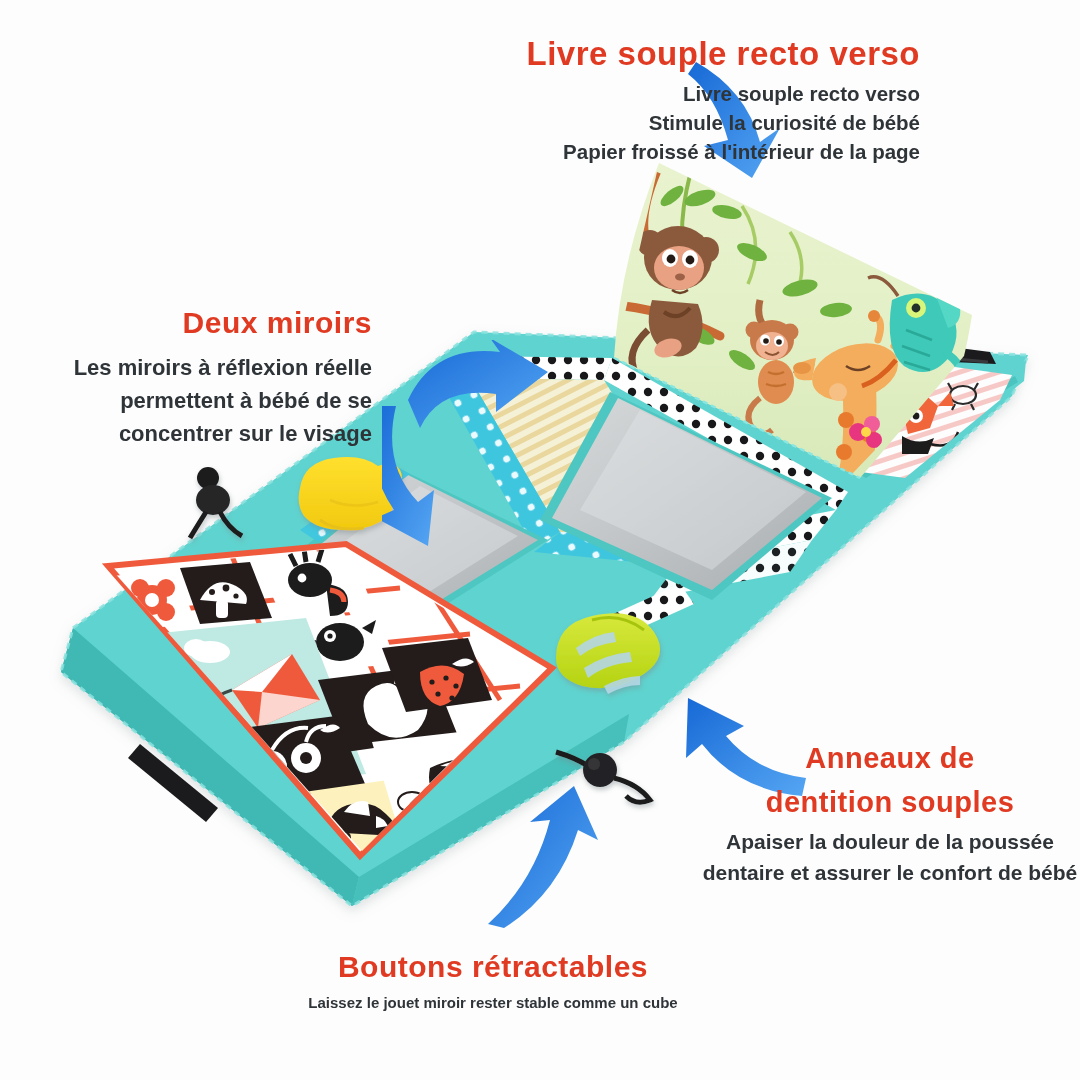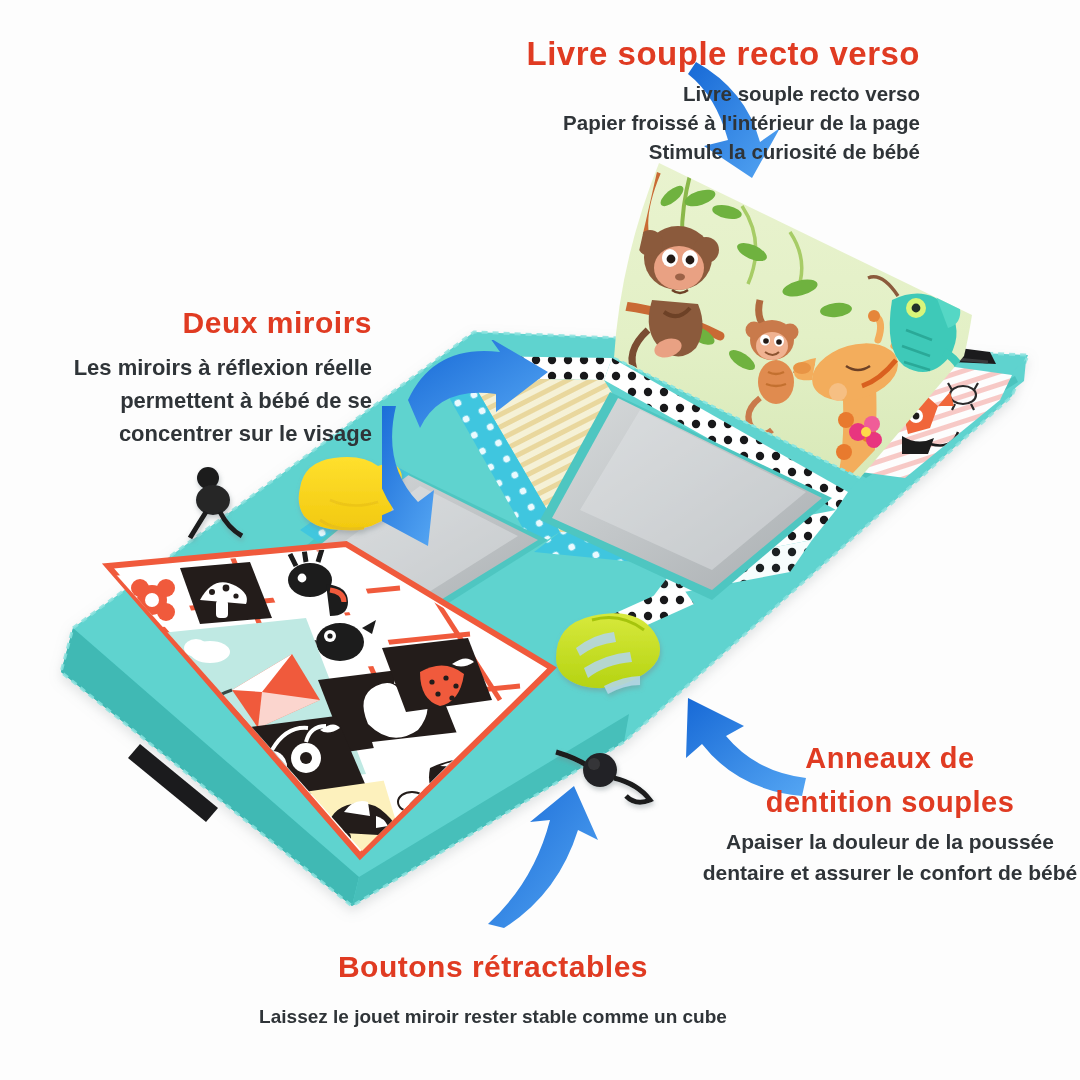--- a/index.html
+++ b/index.html
@@ -36,21 +36,21 @@
   #feat-mirrors{left:72px;top:306px;width:300px;text-align:right;}
   #feat-mirrors .f-title{font-size:30px;margin-bottom:11px;}
   #feat-mirrors .f-body{font-size:22px;line-height:1.5;}
 
   #feat-teether{left:700px;top:740px;width:380px;text-align:center;}
   #feat-teether .f-title{font-size:29px;line-height:1.3;}
   #feat-teether .f-body{font-size:21px;line-height:1.45;}
 
   #feat-buttons{left:173px;top:950px;width:640px;text-align:center;}
   #feat-buttons .f-title{font-size:30px;}
-  #feat-buttons .f-body{font-size:19px;margin-top:20px;}
+  #feat-buttons .f-body{font-size:15px;margin-top:8px;}
 
   .arrow{position:absolute;}
   .photo-svg{position:absolute;left:0;top:0;}
 </style>
 </head>
 <body>
 
 <div id="stage">
 
   <svg class="photo-svg" width="1080" height="1080" viewBox="0 0 1080 1080">
@@ -478,22 +478,22 @@
     <path d="M162 112 q-64 -6 -100 -52 l-16 14 l2 -60 l56 28 l-18 10 q30 36 80 42 z" fill="url(#gArrow)"></path>
   </svg>
 
   <svg class="arrow" style="left:472px;top:786px;" width="150" height="150" viewBox="0 0 150 150">
     <path d="M16 138 q46 -42 62 -104 l-20 2 l44 -36 l24 54 l-20 -10 q-20 64 -74 98 z" fill="url(#gArrow)"></path>
   </svg>
 
   <div class="feature" id="feat-book">
     <h2 class="f-title">Livre souple recto verso</h2>
     <p class="f-body">Livre souple recto verso</p>
+    <p class="f-body">Stimule la curiosité de bébé</p>
     <p class="f-body">Papier froissé à l'intérieur de la page</p>
-    <p class="f-body">Stimule la curiosité de bébé</p>
   </div>
 
   <div class="feature" id="feat-mirrors">
     <h2 class="f-title">Deux miroirs</h2>
     <p class="f-body">Les miroirs à réflexion réelle</p>
     <p class="f-body">permettent à bébé de se</p>
     <p class="f-body">concentrer sur le visage</p>
   </div>
 
   <div class="feature" id="feat-teether">

